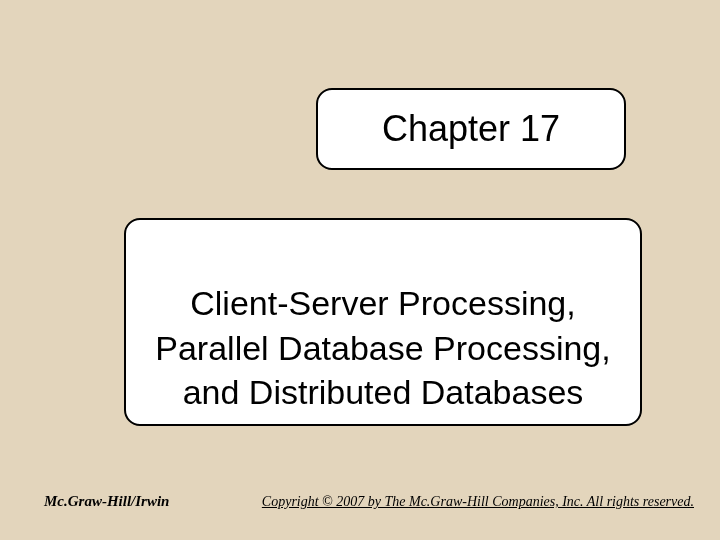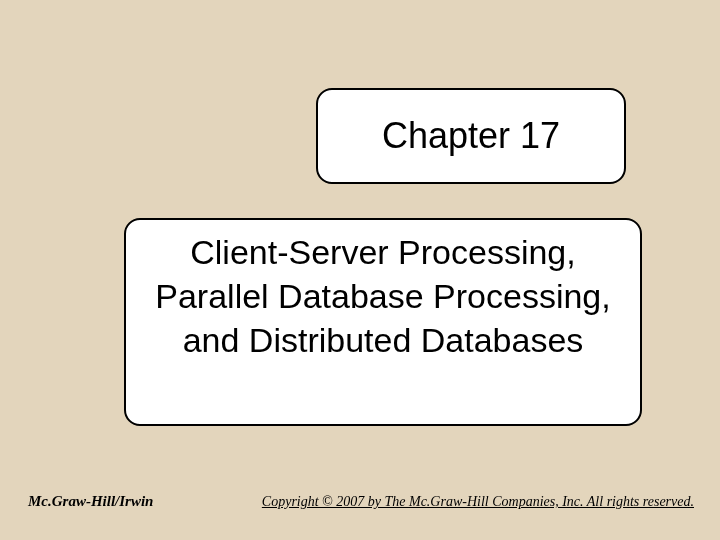--- a/index.html
+++ b/index.html
@@ -13,21 +13,21 @@
       background: #e3d5bc;
       position: relative;
       font-family: Arial, Helvetica, sans-serif;
       overflow: hidden;
     }
     .title-box {
       position: absolute;
       top: 88px;
       right: 94px;
       width: 310px;
-      height: 96px;
+      height: 82px;
       background: #ffffff;
       border: 2px solid #000000;
       border-radius: 16px;
       display: flex;
       align-items: center;
       justify-content: center;
     }
     .title-text {
       font-size: 36px;
       font-weight: normal;
@@ -36,35 +36,35 @@
     .subtitle-box {
       position: absolute;
       top: 218px;
       left: 124px;
       width: 518px;
       height: 208px;
       background: #ffffff;
       border: 2px solid #000000;
       border-radius: 16px;
       display: flex;
-      align-items: flex-start;
+      align-items: flex-end;
       justify-content: center;
       text-align: center;
       padding: 10px 20px;
     }
     .subtitle-text {
       font-size: 34px;
       font-weight: normal;
       color: #000000;
       line-height: 1.3;
     }
     .footer-left {
       position: absolute;
       bottom: 30px;
-      left: 28px;
+      left: 44px;
       font-family: Georgia, 'Times New Roman', serif;
       font-style: italic;
       font-weight: bold;
       font-size: 15px;
       color: #000000;
     }
     .footer-right {
       position: absolute;
       bottom: 30px;
       right: 26px;

